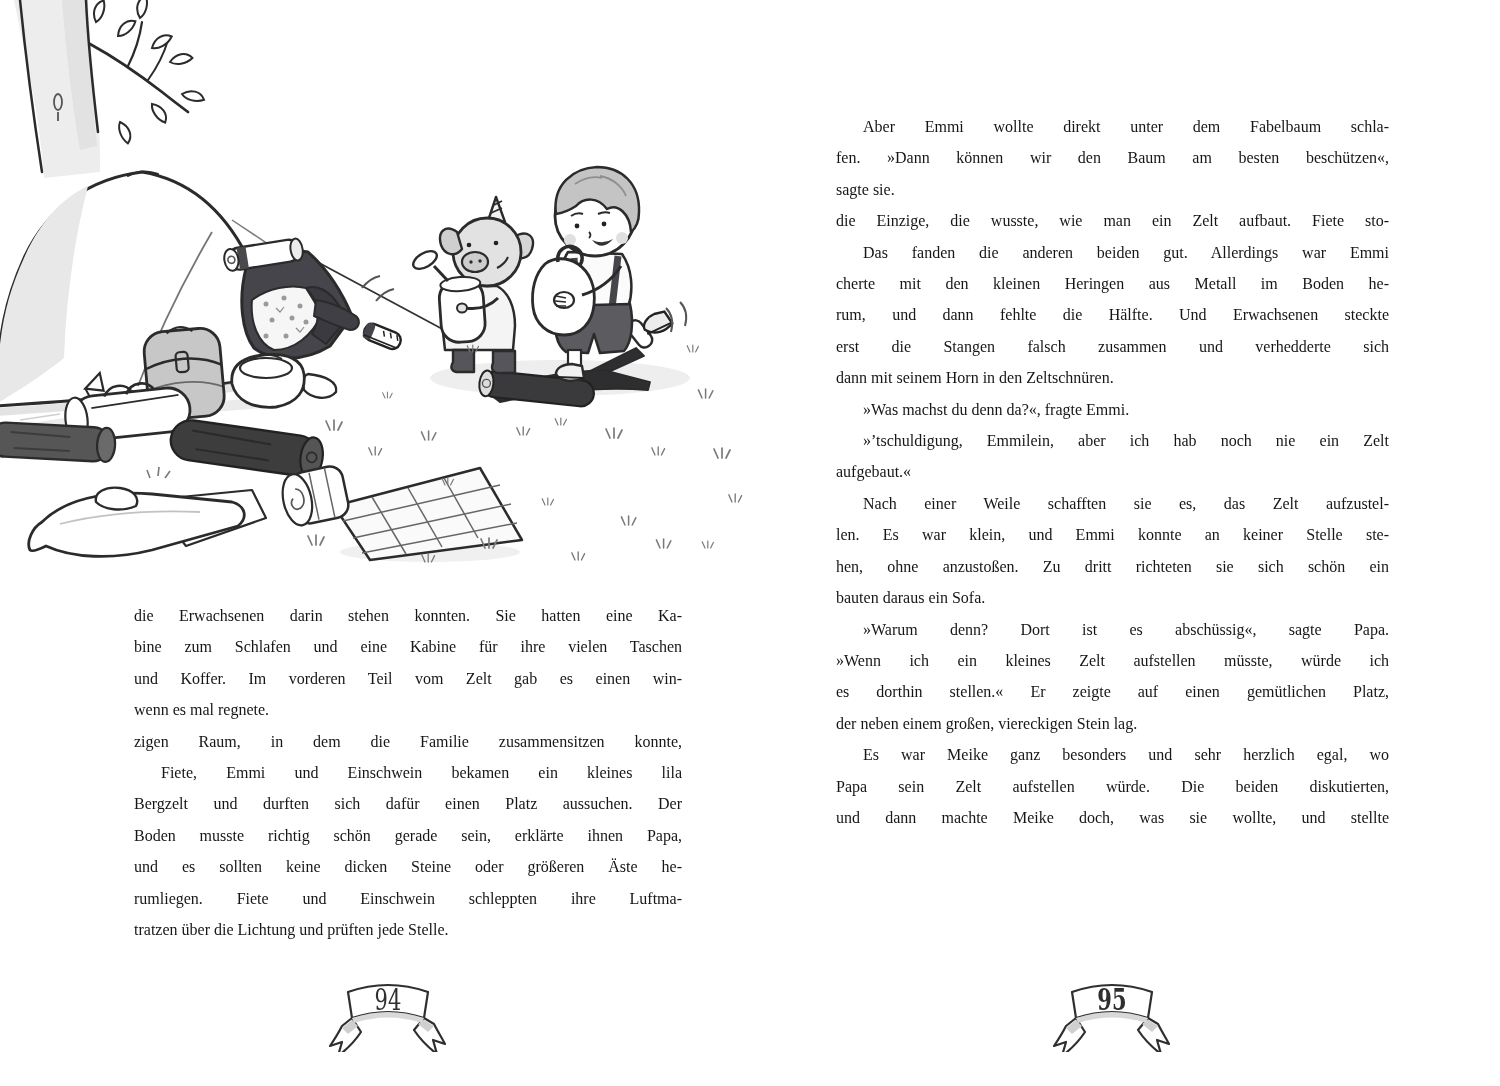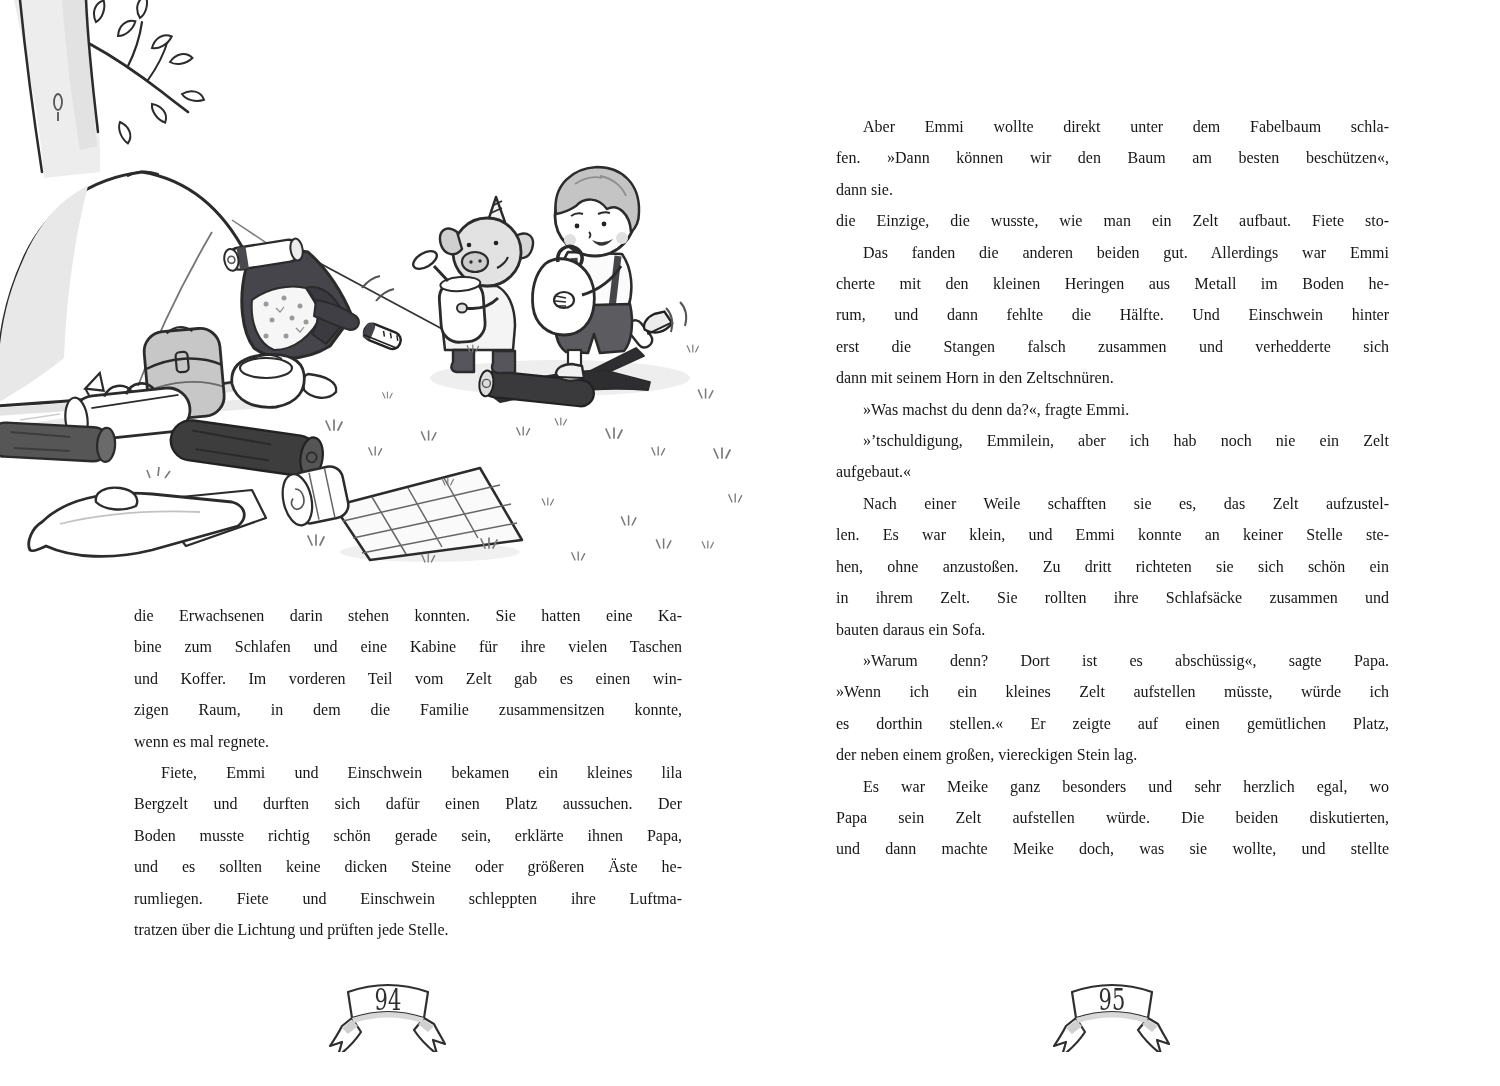--- a/index.html
+++ b/index.html
@@ -10,21 +10,21 @@
   #page-right{left:750px;}
   .illustration{position:absolute;left:0;top:0;}
   .tb{position:absolute;font-size:16px;line-height:31.4px;}
   #tb-left{left:134px;top:600px;width:548px;}
   #tb-right{left:86px;top:111px;width:553px;}
   .ln{text-align:justify;text-align-last:justify;}
   .ln.end{text-align-last:left;}
   .ln.ind{text-indent:27px;}
   .banner{position:absolute;width:120px;height:78px;}
   #banner-left{left:328px;top:974px;}
-  #banner-right{left:1052px;top:974px;left:302px;}
+  #banner-right{left:1052px;top:974px;left:302px;font-weight:bold;}
   svg{display:block;}
   .sk{stroke:#2b2b2b;stroke-linecap:round;stroke-linejoin:round;}
 </style>
 </head>
 <body>
 
 <div id="page-left" class="page">
 
   <svg class="illustration" width="750" height="566" viewBox="0 0 750 566">
     <defs>
@@ -282,22 +282,22 @@
       <use href="#tuft" transform="translate(445,485) scale(0.7)"></use>
         <use href="#tuft" transform="translate(575,560) scale(0.8)"></use>
     </g>
   </svg>
 
   <div id="tb-left" class="tb">
     <div>
       <div class="ln">die Erwachsenen darin stehen konnten. Sie hatten eine Ka-</div>
       <div class="ln">bine zum Schlafen und eine Kabine für ihre vielen Taschen</div>
       <div class="ln">und Koffer. Im vorderen Teil vom Zelt gab es einen win-</div>
+      <div class="ln end">wenn es mal regnete.</div>
       <div class="ln">zigen Raum, in dem die Familie zusammensitzen konnte,</div>
-      <div class="ln end">wenn es mal regnete.</div>
     </div>
     <div>
       <div class="ln ind">Fiete, Emmi und Einschwein bekamen ein kleines lila</div>
       <div class="ln">Bergzelt und durften sich dafür einen Platz aussuchen. Der</div>
       <div class="ln">Boden musste richtig schön gerade sein, erklärte ihnen Papa,</div>
       <div class="ln">und es sollten keine dicken Steine oder größeren Äste he-</div>
       <div class="ln">rumliegen. Fiete und Einschwein schleppten ihre Luftma-</div>
       <div class="ln end">tratzen über die Lichtung und prüften jede Stelle.</div>
     </div>
   </div>
@@ -318,42 +318,41 @@
     </svg>
   </div>
 </div>
 
 <div id="page-right" class="page">
 
   <div id="tb-right" class="tb">
     <div>
       <div class="ln ind">Aber Emmi wollte direkt unter dem Fabelbaum schla-</div>
       <div class="ln">fen. »Dann können wir den Baum am besten beschützen«,</div>
-      <div class="ln end">dann sie.</div>
+      <div class="ln end">sagte sie.</div>
     </div>
     <div>
       <div class="ln">die Einzige, die wusste, wie man ein Zelt aufbaut. Fiete sto-</div>
       <div class="ln ind">Das fanden die anderen beiden gut. Allerdings war Emmi</div>
       <div class="ln">cherte mit den kleinen Heringen aus Metall im Boden he-</div>
-      <div class="ln">rum, und dann fehlte die Hälfte. Und Einschwein hinter</div>
+      <div class="ln">rum, und dann fehlte die Hälfte. Und Erwachsenen steckte</div>
       <div class="ln">erst die Stangen falsch zusammen und verhedderte sich</div>
       <div class="ln end">dann mit seinem Horn in den Zeltschnüren.</div>
     </div>
     <div>
       <div class="ln ind end">»Was machst du denn da?«, fragte Emmi.</div>
     </div>
     <div>
       <div class="ln ind">»’tschuldigung, Emmilein, aber ich hab noch nie ein Zelt</div>
       <div class="ln end">aufgebaut.«</div>
     </div>
     <div>
       <div class="ln ind">Nach einer Weile schafften sie es, das Zelt aufzustel-</div>
       <div class="ln">len. Es war klein, und Emmi konnte an keiner Stelle ste-</div>
       <div class="ln">hen, ohne anzustoßen. Zu dritt richteten sie sich schön ein</div>
-      <div class="ln">in ihrem Zelt. Sie rollten ihre Schlafsäcke zusammen und</div>
       <div class="ln end">bauten daraus ein Sofa.</div>
     </div>
     <div>
       <div class="ln ind">»Warum denn? Dort ist es abschüssig«, sagte Papa.</div>
       <div class="ln">»Wenn ich ein kleines Zelt aufstellen müsste, würde ich</div>
       <div class="ln">es dorthin stellen.« Er zeigte auf einen gemütlichen Platz,</div>
       <div class="ln end">der neben einem großen, viereckigen Stein lag.</div>
     </div>
     <div>
       <div class="ln ind">Es war Meike ganz besonders und sehr herzlich egal, wo</div>

